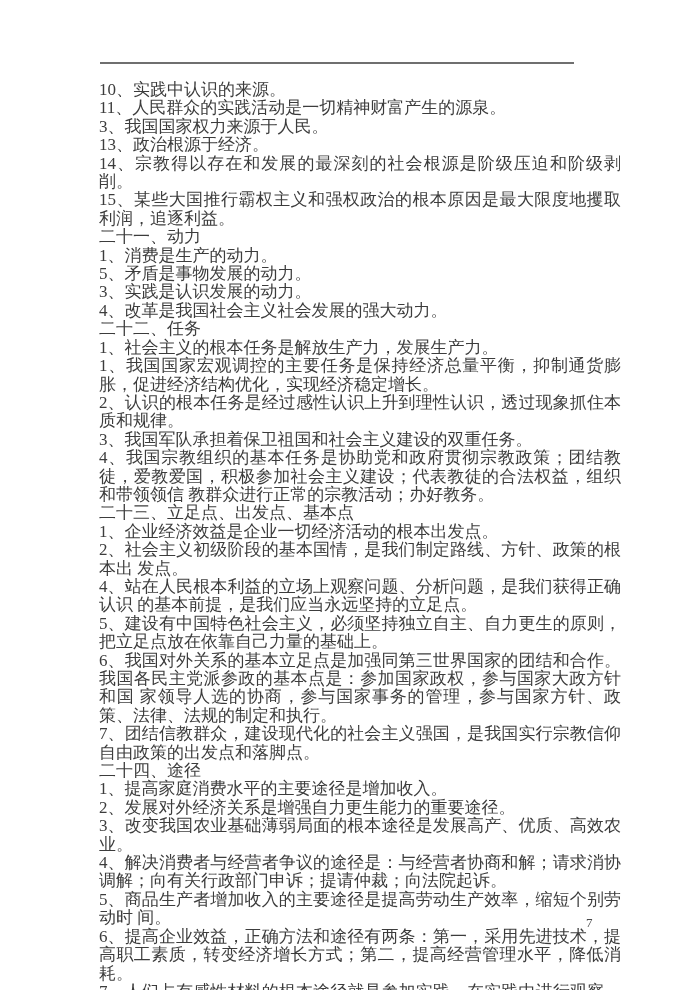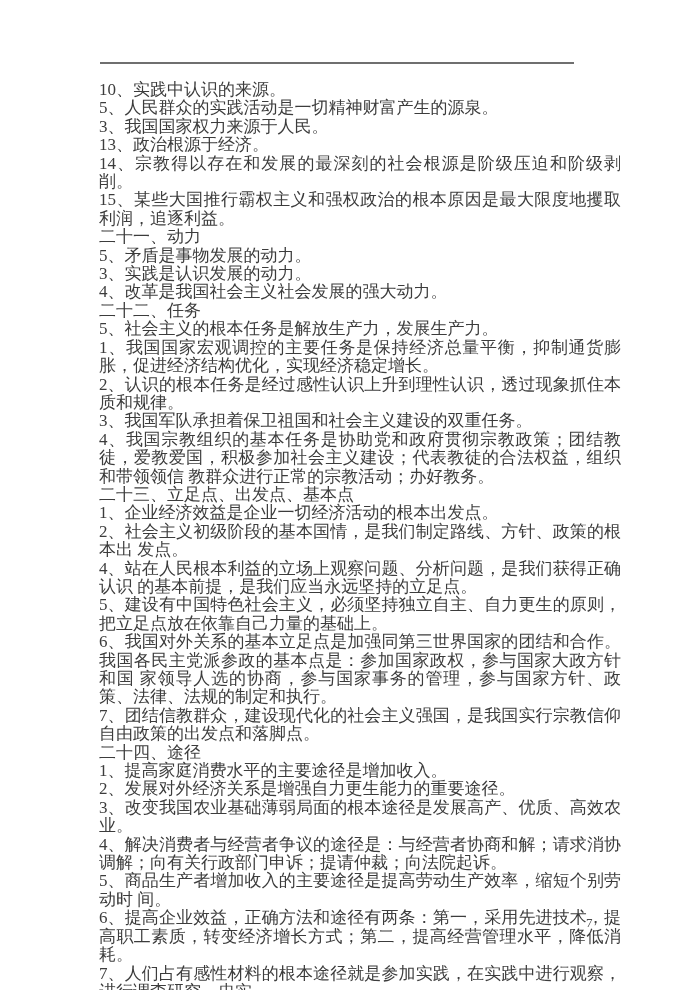--- a/index.html
+++ b/index.html
@@ -46,31 +46,32 @@
     color: #4a4a4a;
   }
 </style>
 </head>
 <body>
 
 <div class="page">
   <div class="header-rule" style="background: rgb(111, 111, 111);"></div>
   <div class="content" style="color: rgb(60, 60, 60);">
       <p class="line">10、实践中认识的来源。</p>
-      <p class="line">5、人民群众的实践活动是一切精神财富产生的源泉。</p>
+      <p class="line">11、人民群众的实践活动是一切精神财富产生的源泉。</p>
       <p class="line">3、我国国家权力来源于人民。</p>
       <p class="line">13、政治根源于经济。</p>
       <p class="line">14、宗教得以存在和发展的最深刻的社会根源是阶级压迫和阶级剥削。</p>
       <p class="line">15、某些大国推行霸权主义和强权政治的根本原因是最大限度地攫取利润，追逐利益。</p>
       <p class="line heading">二十一、动力</p>
+      <p class="line">1、消费是生产的动力。</p>
       <p class="line">5、矛盾是事物发展的动力。</p>
       <p class="line">3、实践是认识发展的动力。</p>
       <p class="line">4、改革是我国社会主义社会发展的强大动力。</p>
       <p class="line heading">二十二、任务</p>
-      <p class="line">5、社会主义的根本任务是解放生产力，发展生产力。</p>
+      <p class="line">1、社会主义的根本任务是解放生产力，发展生产力。</p>
       <p class="line">1、我国国家宏观调控的主要任务是保持经济总量平衡，抑制通货膨胀，促进经济结构优化，实现经济稳定增长。</p>
       <p class="line">2、认识的根本任务是经过感性认识上升到理性认识，透过现象抓住本质和规律。</p>
       <p class="line">3、我国军队承担着保卫祖国和社会主义建设的双重任务。</p>
       <p class="line">4、我国宗教组织的基本任务是协助党和政府贯彻宗教政策；团结教徒，爱教爱国，积极参加社会主义建设；代表教徒的合法权益，组织和带领领信 教群众进行正常的宗教活动；办好教务。</p>
       <p class="line heading">二十三、立足点、出发点、基本点</p>
       <p class="line">1、企业经济效益是企业一切经济活动的根本出发点。</p>
       <p class="line">2、社会主义初级阶段的基本国情，是我们制定路线、方针、政策的根本出 发点。</p>
       <p class="line">4、站在人民根本利益的立场上观察问题、分析问题，是我们获得正确认识 的基本前提，是我们应当永远坚持的立足点。</p>
       <p class="line">5、建设有中国特色社会主义，必须坚持独立自主、自力更生的原则，把立足点放在依靠自己力量的基础上。</p>
       <p class="line">6、我国对外关系的基本立足点是加强同第三世界国家的团结和合作。我国各民主党派参政的基本点是：参加国家政权，参与国家大政方针 和国 家领导人选的协商，参与国家事务的管理，参与国家方针、政策、法律、法规的制定和执行。</p>

